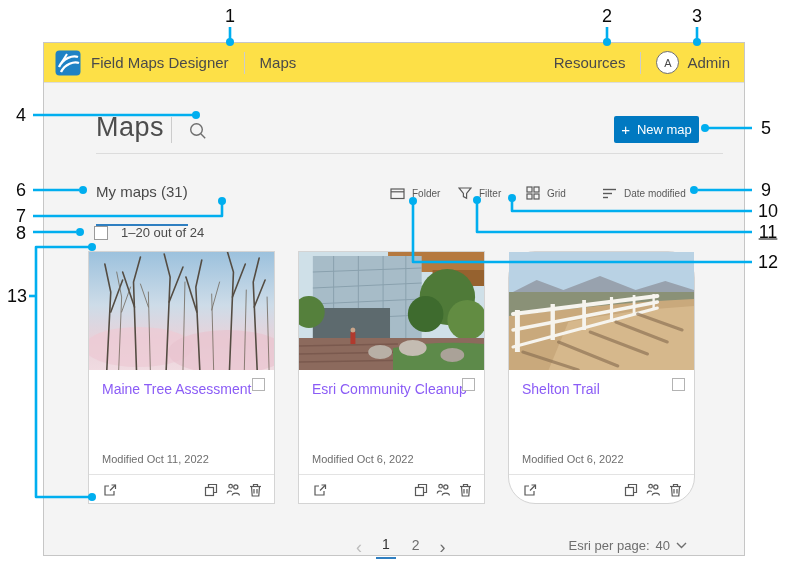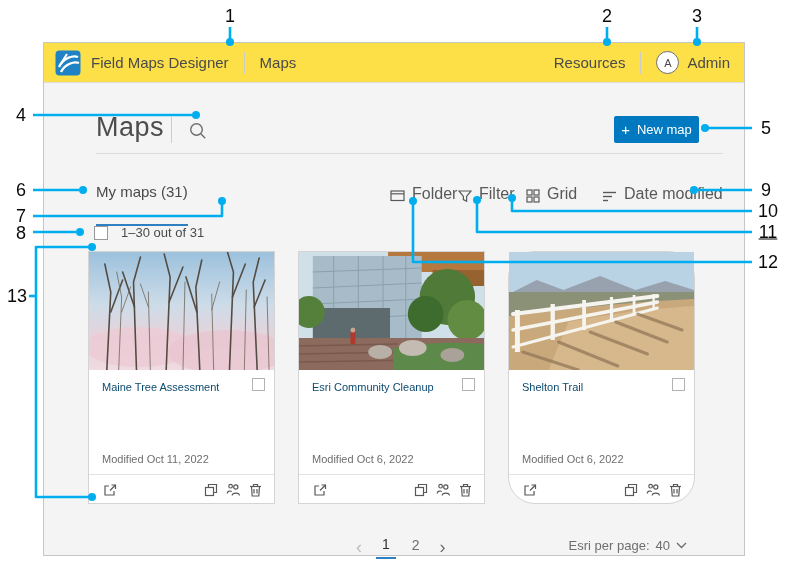--- a/index.html
+++ b/index.html
@@ -30,37 +30,37 @@
                 color:#fff; font-size:13px; border:none; border-radius:2px; display:flex;
                 align-items:center; justify-content:center; gap:7px; cursor:pointer; }
   .newmap-btn .plus { font-size:15px; line-height:1; }
   .header-rule { position:absolute; left:52px; top:110px; width:627px; height:1px; background:#dcdcdc; }
 
   
   .tab { position:absolute; top:140px; font-size:15px; color:#6e6e6e; padding-bottom:24px; cursor:pointer; }
   .tab.active { color:#4a4a4a; border-bottom:2px solid #2f7fc1; }
   .tab-mymaps { left:52px; }
   .tab-hidden { left:179px; }
-  .tool { position:absolute; top:140px; height:20px; display:flex; align-items:flex-end; gap:7px;
-          font-size:16px; color:#595959; cursor:pointer; }
+  .tool { position:absolute; top:140px; height:20px; display:flex; align-items:center; gap:7px;
+          font-size:10px; color:#595959; cursor:pointer; }
   .tool svg { display:block; }
   .tool-folder { left:346px; } .tool-filter { left:414px; } .tool-grid { left:482px; } .tool-sort { left:558px; }
 
   
   .select-row { position:absolute; left:50px; top:182px; display:flex; align-items:center; gap:13px; }
   .checkbox { width:14px; height:14px; border:1px solid #9a9a9a; background:#fff; cursor:pointer; }
   .select-label { font-size:13px; color:#4a4a4a; }
 
   
   .cards { position:absolute; left:44px; top:208px; width:614px; height:253px; }
   .card { position:absolute; top:0; width:187px; height:253px; background:#fff; border:1px solid #d4d4d4; }
   .card1 { left:0; } .card2 { left:210px; } .card3 { left:420px;border-radius:27px; }
   .thumb { width:100%; height:118px; display:block; cursor:pointer; }
   .card-body { position:relative; height:104px; }
-  .card-title { position:absolute; left:13px; top:11px; font-size:11px; color:#0c4a6e; cursor:pointer; }
+  .card-title { position:absolute; left:13px; top:11px; font-size:14px; color:#8b5cf6; cursor:pointer; }
   .card-check { position:absolute; right:9px; top:8px; width:13px; height:13px; border:1px solid #b3b3b3; background:#fff; cursor:pointer; }
   .card-modified { position:absolute; left:13px; bottom:9px; font-size:11px; color:#6e6e6e; }
   .card-divider { height:1px; background:#e3e3e3; }
   .card-footer { height:29px; display:flex; align-items:center; padding:0 10px 0 12px; }
   .card-footer .spacer { flex:1; }
   .cicon { display:flex; align-items:center; justify-content:center; width:18px; height:18px; cursor:pointer; }
   .cicon + .cicon { margin-left:4px; }
 
   
   .pager { position:absolute; left:308px; top:491px; display:flex; align-items:center; gap:10px; font-size:14px; }
@@ -143,21 +143,21 @@
       <svg width="15" height="13" viewBox="0 0 15 13">
         <line x1="1" y1="2.5" x2="14" y2="2.5" stroke="#595959" stroke-width="1.4"></line>
         <line x1="1" y1="6.5" x2="10" y2="6.5" stroke="#595959" stroke-width="1.4"></line>
         <line x1="1" y1="10.5" x2="6" y2="10.5" stroke="#595959" stroke-width="1.4"></line>
       </svg>
       <span>Date modified</span>
     </div>
 
     <div class="select-row">
       <div class="checkbox"></div>
-      <span class="select-label">1–30 out of 31</span>
+      <span class="select-label">1–20 out of 24</span>
     </div>
 
     <div class="cards">
 
       <div class="card card1">
         <svg class="thumb" viewBox="0 0 187 118" preserveAspectRatio="none">
           <defs>
             <linearGradient id="sky1" x1="0" y1="0" x2="0" y2="1">
               <stop offset="0" stop-color="#9cc1dd"></stop>
                 <stop offset="0.45" stop-color="#cddce8"></stop>

